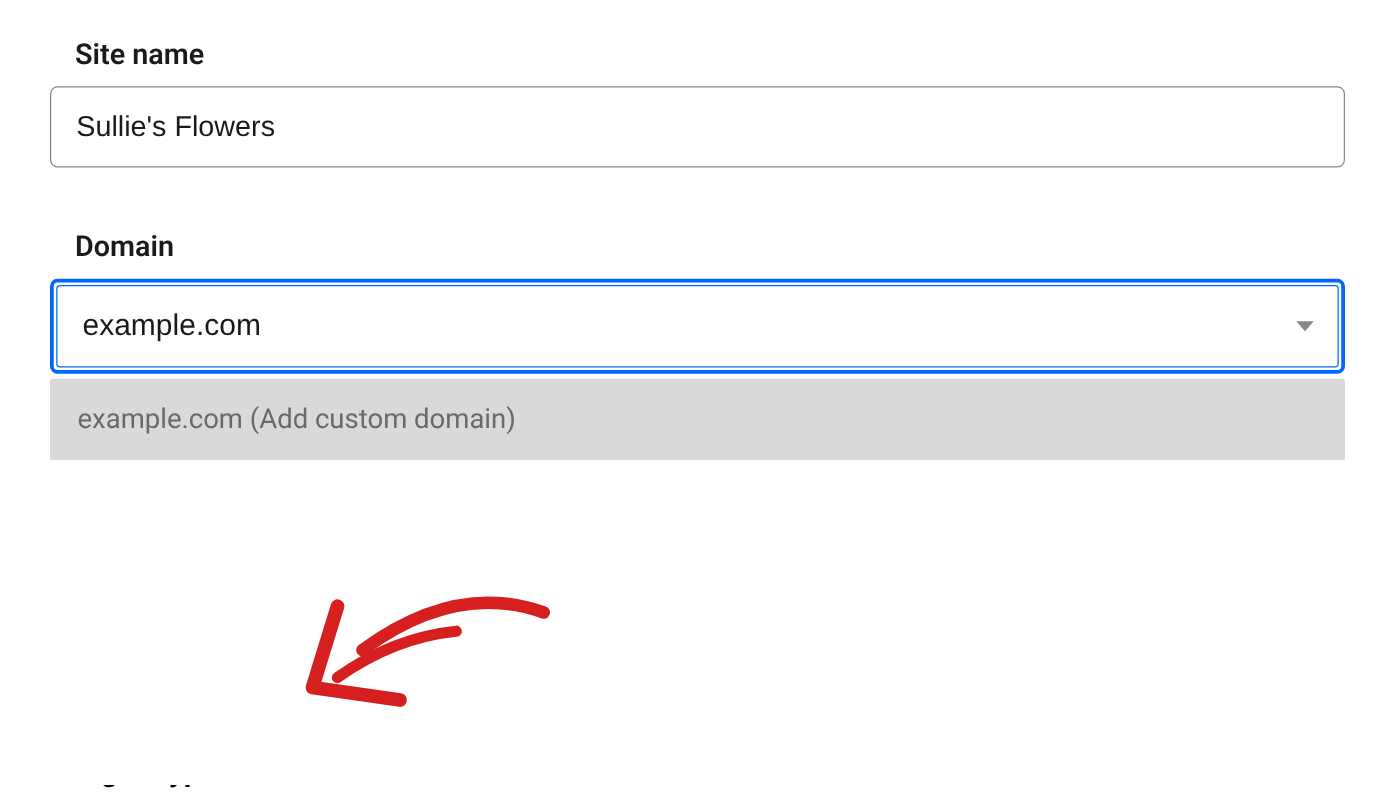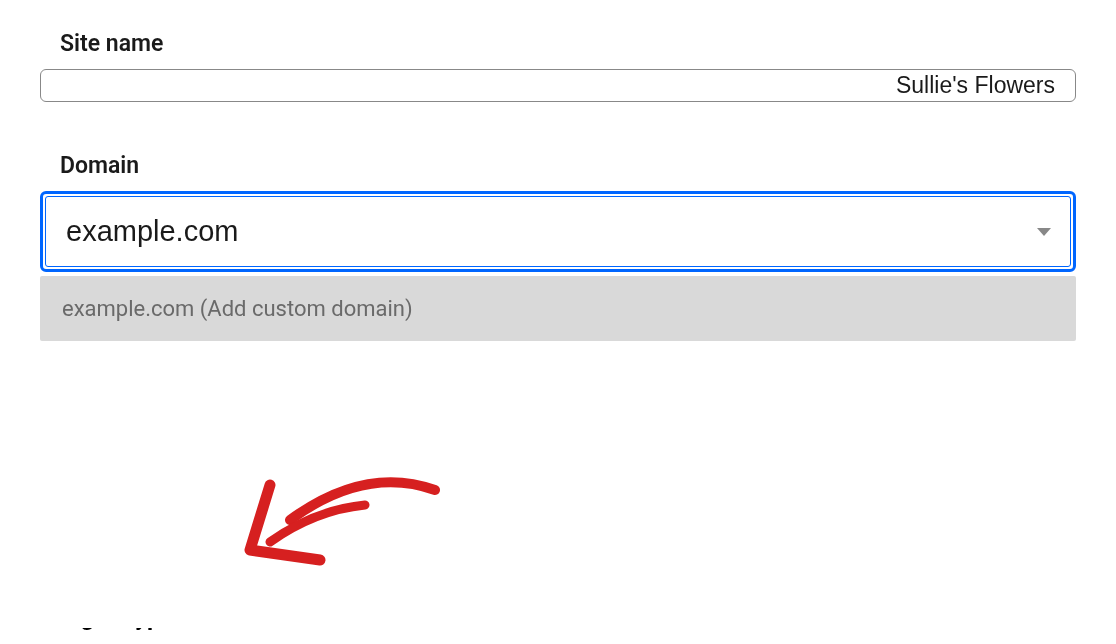--- a/index.html
+++ b/index.html
@@ -26,42 +26,41 @@
       margin-left: 20px;
     }
     .field-description {
       font-size: 22px;
       color: #7a7a7a;
       margin-bottom: 18px;
       line-height: 1.5;
     }
     .text-input {
       width: 100%;
-      padding: 2px 20px;
+      padding: 18px 20px;
       font-size: 23px;
       color: #1a1a1a;
       border: 1px solid #888;
       border-radius: 6px;
       background: #ffffff;
       outline: none;
-      text-align: right;
     }
     .combo-container {
       position: relative;
     }
     .combo-input-wrapper {
       position: relative;
       border: 3px solid #0066ff;
       border-radius: 6px;
       padding: 2px;
     }
     .combo-input {
       width: 100%;
       padding: 18px 50px 18px 20px;
-      font-size: 29px;
+      font-size: 24px;
       color: #1a1a1a;
       border: 1px solid #0066ff;
       border-radius: 3px;
       background: #ffffff;
       outline: none;
     }
     .combo-caret {
       position: absolute;
       right: 22px;
       top: 50%;

